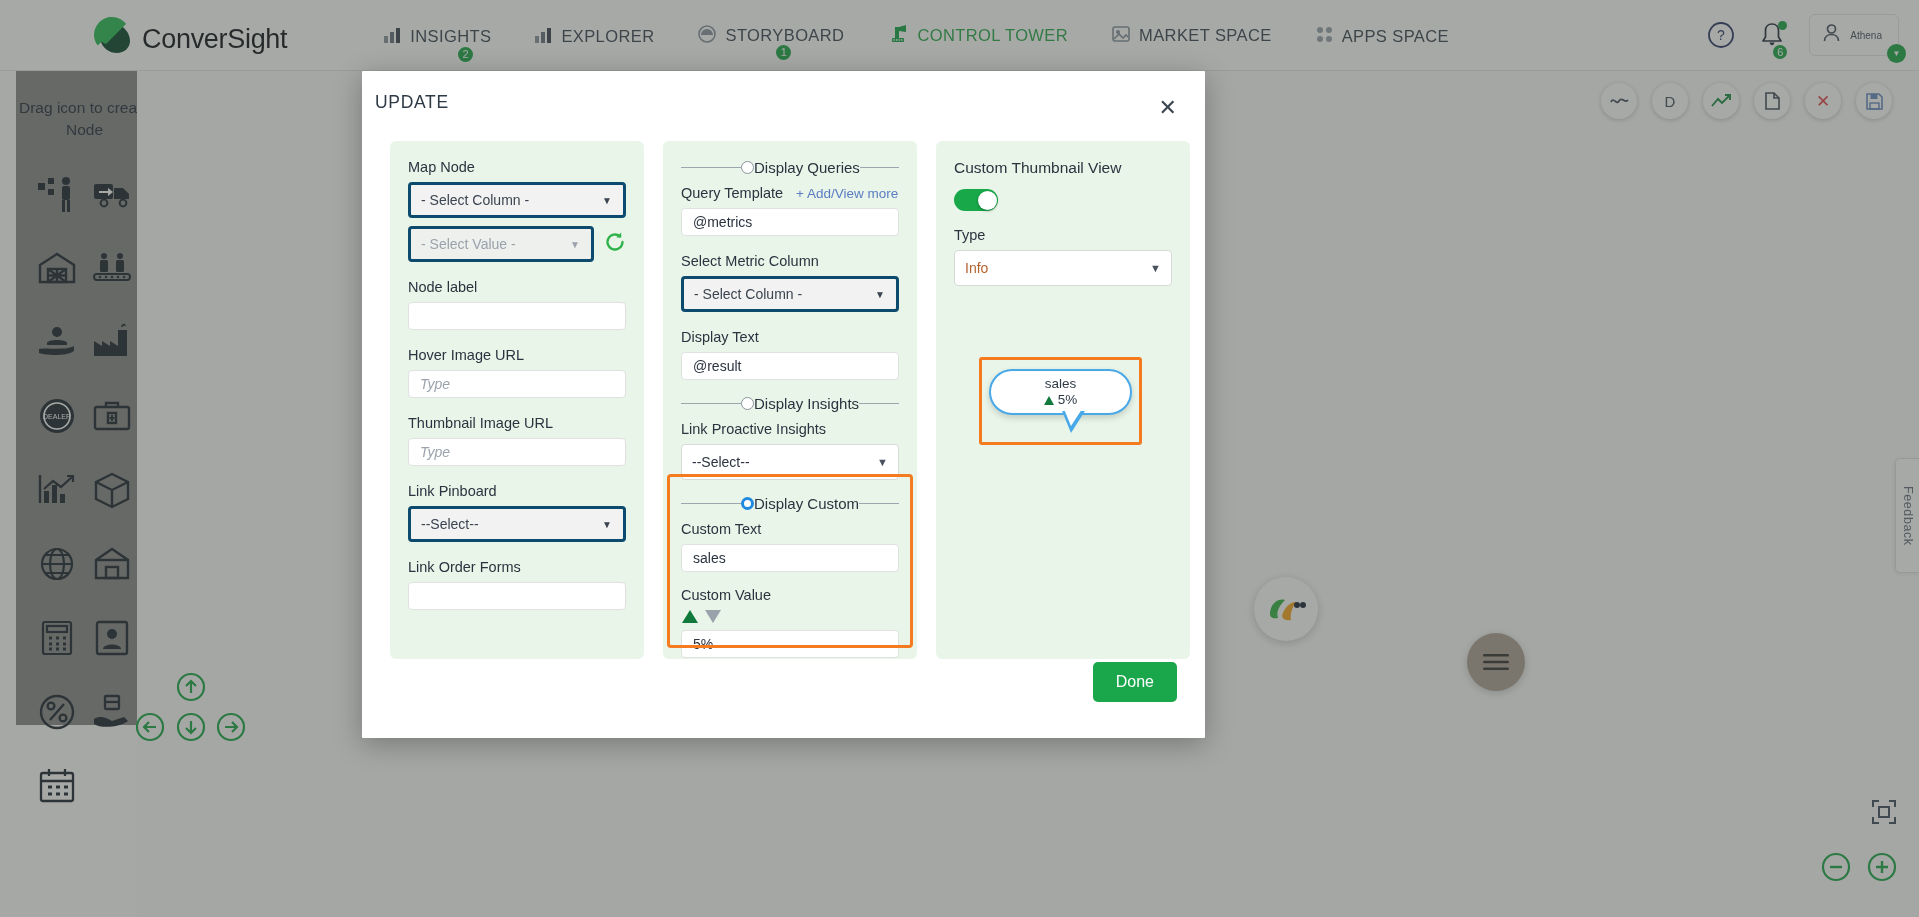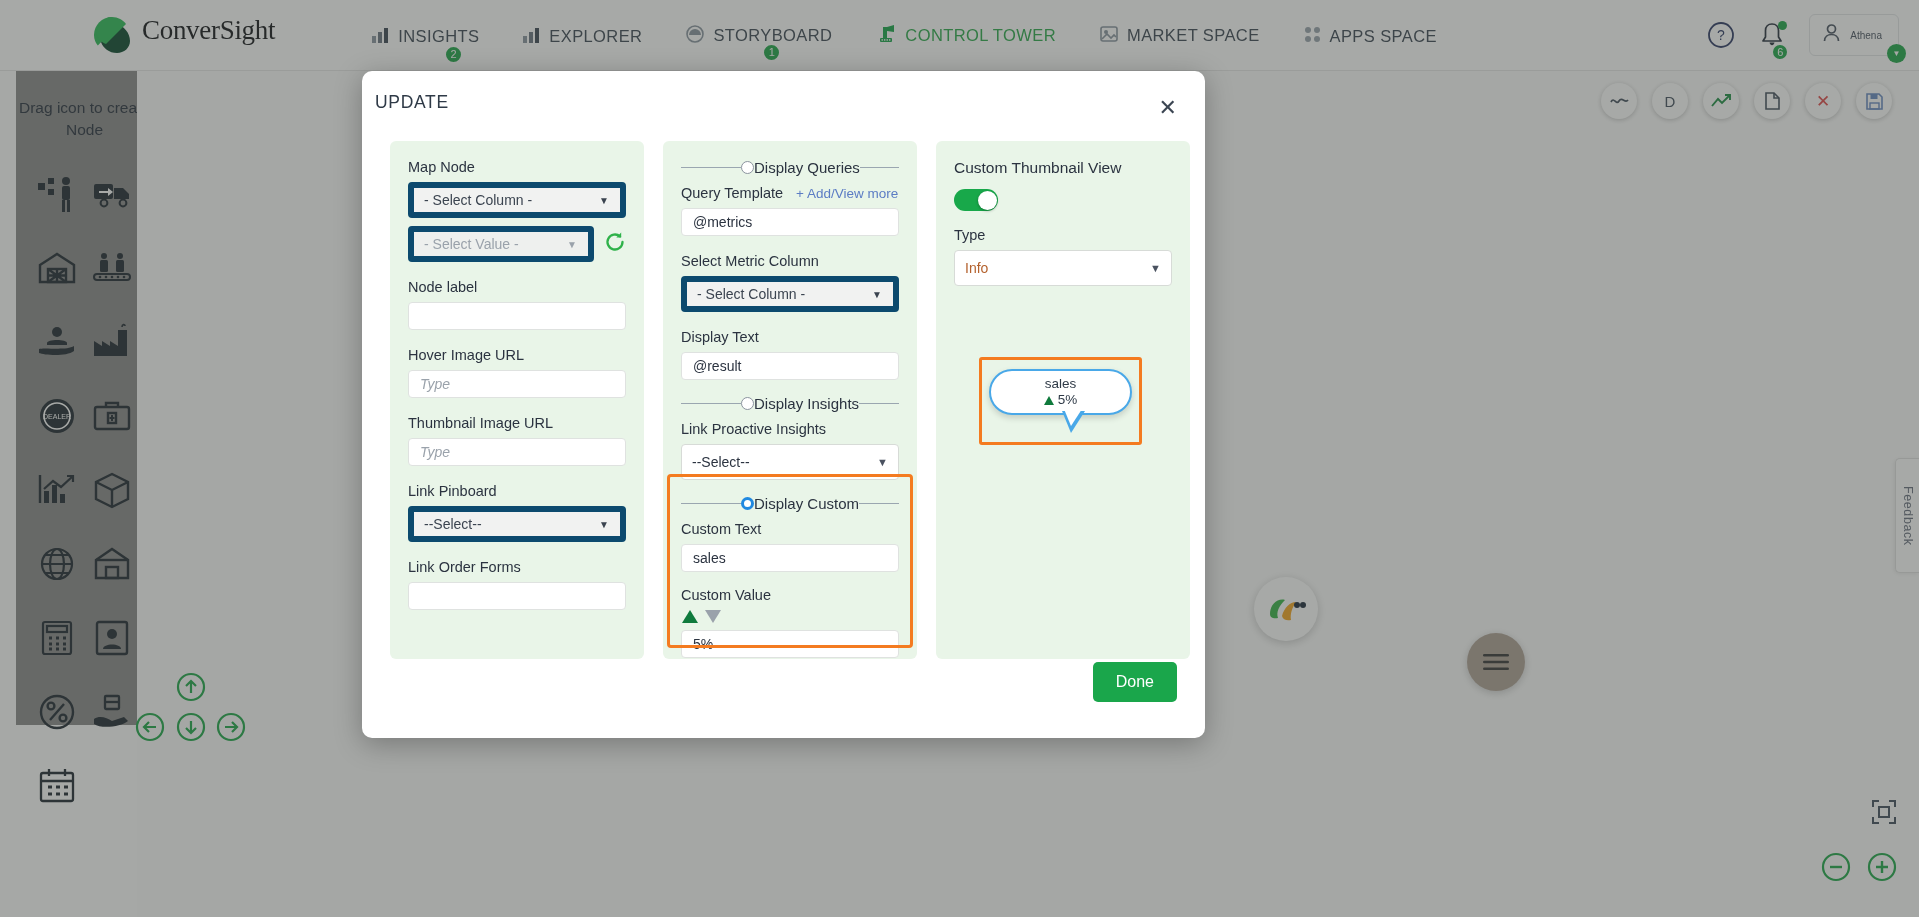--- a/index.html
+++ b/index.html
@@ -10,21 +10,21 @@
     background: #ffffff;
   }
   #app { position: relative; width: 1919px; height: 917px; }
 
   
   .topnav {
     position: absolute; top: 0; left: 0; width: 1919px; height: 71px;
     background: #ffffff; display: flex; align-items: center;
     border-bottom: 1px solid #e8e8e8; z-index: 30;
   }
-  .brand { display: flex; align-items: flex-start; margin-left: 92px; font-family: Liberation Serif, serif; }
+  .brand { display: flex; align-items: flex-end; margin-left: 92px; }
   .brand-mark { width: 40px; height: 40px; position: relative; margin-right: 10px; }
   .brand-name { font-size: 27px; color: #16181c; letter-spacing: -0.3px; }
 
   .navitems { display: flex; align-items: flex-end; margin-left: 95px; gap: 40px; }
   .navitem {
     display: flex; align-items: center; gap: 9px; position: relative;
     font-size: 16.5px; color: #3f4a56; letter-spacing: .4px; cursor: pointer;
     padding: 6px 2px;
   }
   .navitem.active { color: #2eaa4e; }
@@ -122,21 +122,21 @@
   .zoom-ctrls { position: absolute; right: 22px; bottom: 31px; display: flex; gap: 16px; }
   .zoom-btn { cursor: pointer; color: #22a84b; }
   .fit-btn { position: absolute; right: 22px; bottom: 88px; cursor: pointer; color: #44505f; }
 
   
   .modal-overlay {
     position: absolute; inset: 0; background: rgba(60,64,60,0.45); z-index: 40;
   }
   .modal {
     position: absolute; left: 362px; top: 71px; width: 843px; height: 667px;
-    background: #ffffff; border-radius: 10px; box-shadow: 0 6px 28px rgba(0,0,0,.28);
+    background: #ffffff; border-radius: 1px; box-shadow: 0 6px 28px rgba(0,0,0,.28);
     z-index: 41;
   }
   .modal-title {
     position: absolute; left: 375px; top: 92px; font-size: 17.5px;
     color: #2f3a47; letter-spacing: .7px;
   }
   .modal-close {
     position: absolute; right: 20px; top: 22px; font-size: 22px; color: #3c4653;
     cursor: pointer; line-height: 1; padding: 4px 8px;
   }
@@ -148,21 +148,21 @@
     background: #e9f5e8; border-radius: 6px; padding: 18px 18px 20px 18px;
   }
   .col-a { width: 254px; height: 518px; }
   .col-b { width: 254px; height: 518px; position: relative; }
   .col-c { width: 254px; height: 518px; position: relative; }
 
   .fld-label { font-size: 14.5px; color: #2b3340; margin-bottom: 7px; }
   .fld-label.mt { margin-top: 17px; }
 
   select.sel, .fauxsel {
-    width: 100%; height: 36px; border: 6px solid #0c4a6e; border-radius: 4px;
+    width: 100%; height: 36px; border: 3px solid #0c4a6e; border-radius: 4px;
     background: #f1f2f1; font-size: 14px; color: #3b4450; padding: 6px 10px;
     font-family: "Liberation Sans", sans-serif; position: relative;
     display: flex; align-items: center; cursor: pointer;
     -webkit-appearance: none; appearance: none;
   }
   .fauxsel .caret {
     position: absolute; right: 11px; top: 50%; transform: translateY(-50%);
     font-size: 10px; color: #3a434f;
   }
   .fauxsel.muted { color: #9aa2ab; background: #eef0ee; }

